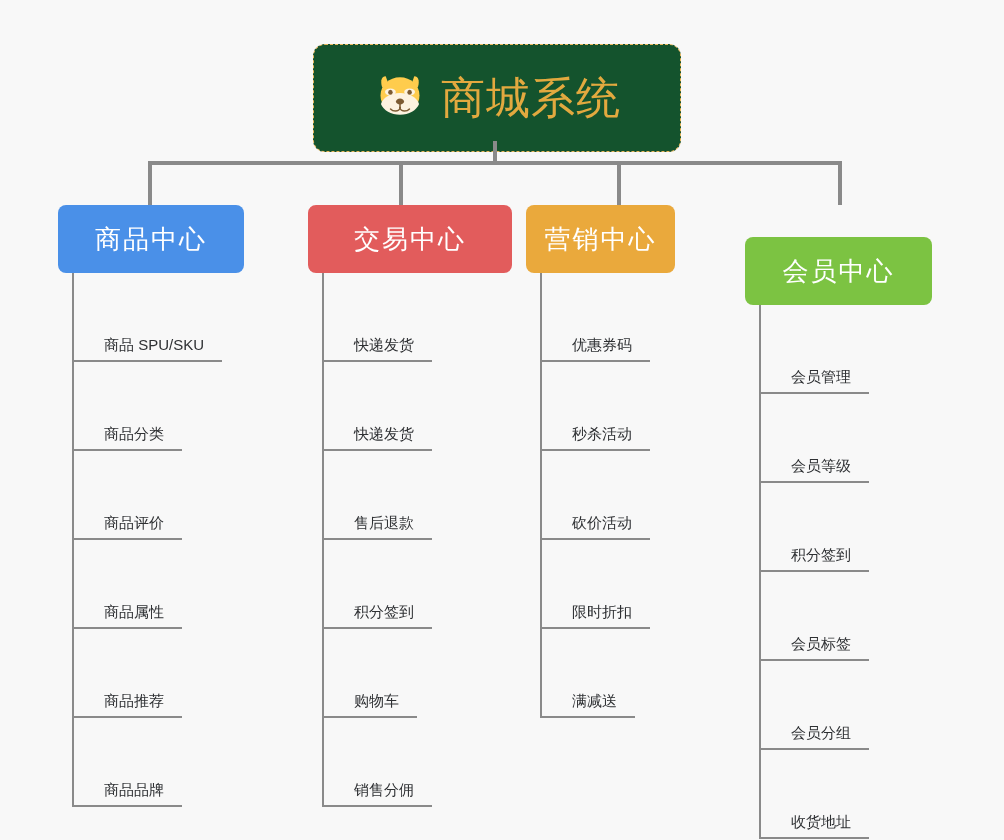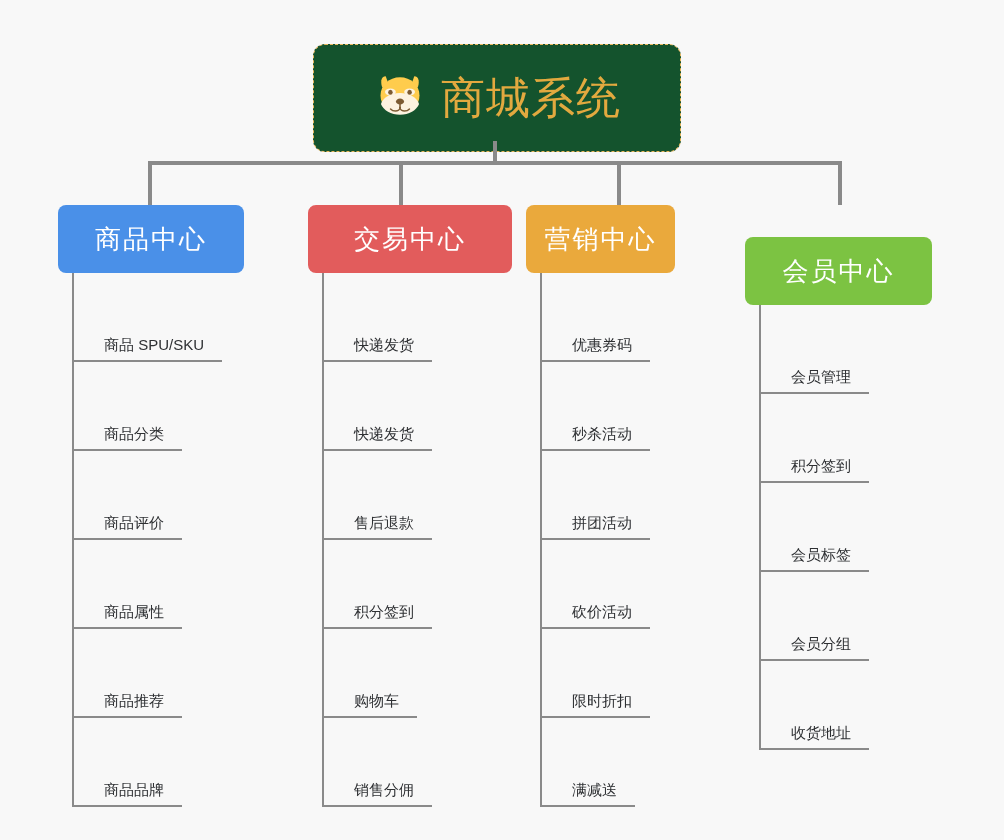--- a/index.html
+++ b/index.html
@@ -211,41 +211,41 @@
   <div class="branch c3">
     <div class="branch-header" style="background: rgb(234, 169, 60);">营销中心</div>
     <div class="leaf-list">
       <div class="leaf">
           <span class="leaf-label">优惠券码</span>
         </div>
       <div class="leaf">
           <span class="leaf-label">秒杀活动</span>
         </div>
       <div class="leaf">
-          <span class="leaf-label">拼团活动</span>
-        </div>
-      <div class="leaf">
           <span class="leaf-label">砍价活动</span>
         </div>
       <div class="leaf">
           <span class="leaf-label">限时折扣</span>
         </div>
       <div class="leaf">
           <span class="leaf-label">满减送</span>
         </div>
     </div>
   </div>
 
   <div class="branch c4">
     <div class="branch-header" style="background: rgb(124, 195, 66);">会员中心</div>
     <div class="leaf-list">
       <div class="leaf">
           <span class="leaf-label">会员管理</span>
         </div>
       <div class="leaf">
+          <span class="leaf-label">会员等级</span>
+        </div>
+      <div class="leaf">
           <span class="leaf-label">积分签到</span>
         </div>
       <div class="leaf">
           <span class="leaf-label">会员标签</span>
         </div>
       <div class="leaf">
           <span class="leaf-label">会员分组</span>
         </div>
       <div class="leaf">
           <span class="leaf-label">收货地址</span>

